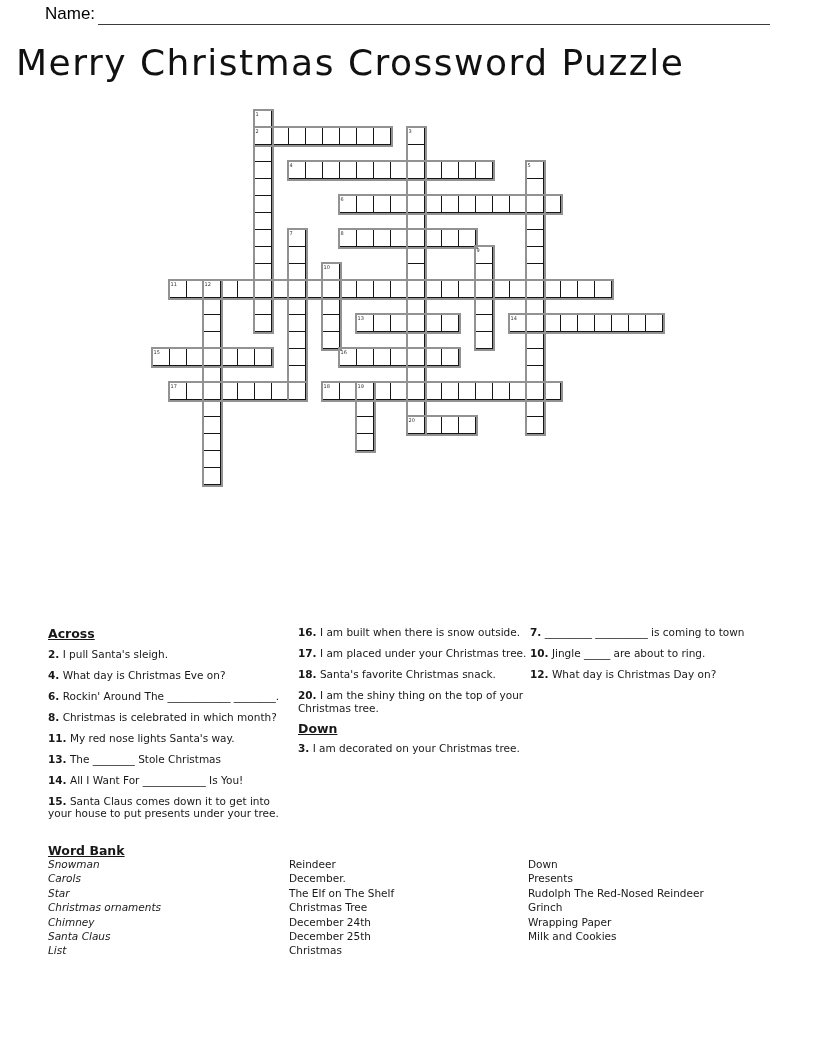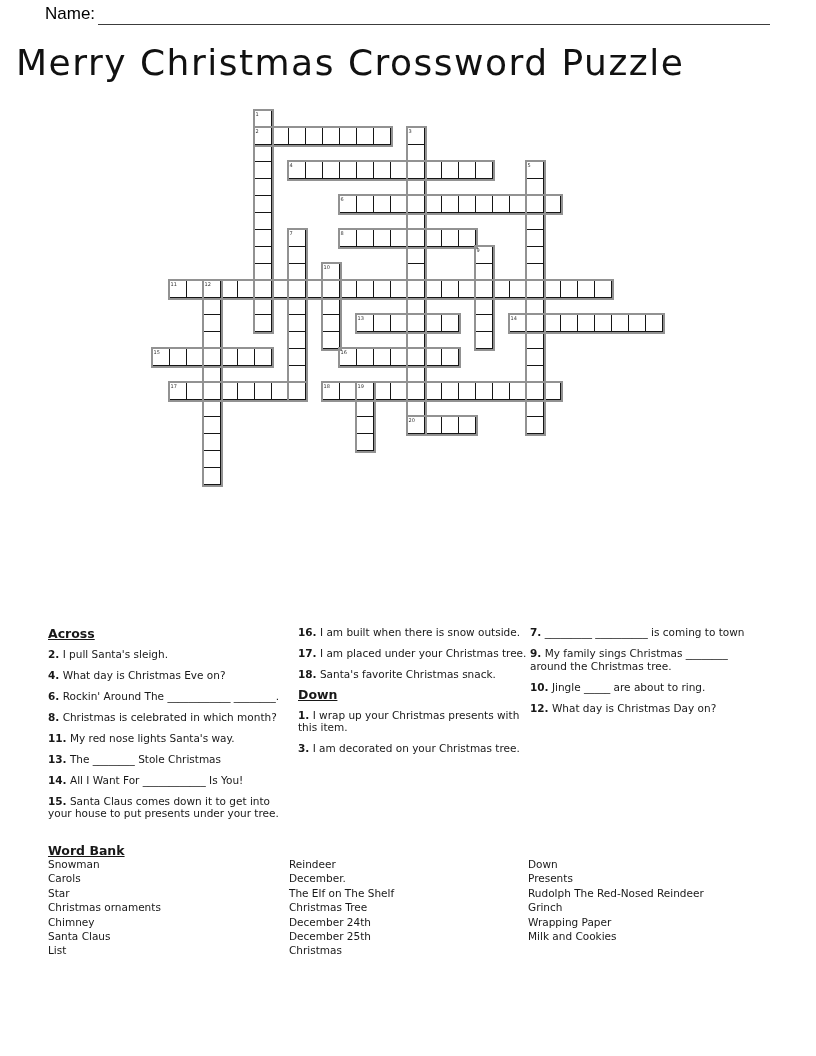--- a/index.html
+++ b/index.html
@@ -267,34 +267,33 @@
         <div class="clue"><span class="clue-num">8.</span><span> Christmas is celebrated in which month?</span></div>
         <div class="clue"><span class="clue-num">11.</span><span> My red nose lights Santa's way.</span></div>
         <div class="clue"><span class="clue-num">13.</span><span> The ________ Stole Christmas</span></div>
         <div class="clue"><span class="clue-num">14.</span><span> All I Want For ____________ Is You!</span></div>
         <div class="clue"><span class="clue-num">15.</span><span> Santa Claus comes down it to get into your house to put presents under your tree.</span></div>
       </div>
       <div class="clue-col" style="left: 289px; width: 234px; margin-left: 9px;">
         <div class="clue"><span class="clue-num">16.</span><span> I am built when there is snow outside.</span></div>
         <div class="clue"><span class="clue-num">17.</span><span> I am placed under your Christmas tree.</span></div>
         <div class="clue"><span class="clue-num">18.</span><span> Santa's favorite Christmas snack.</span></div>
+        <div class="clue"><span class="clue-num">20.</span><span> I am the shiny thing on the top of your Christmas tree.</span></div>
         <div class="clue-header">Down</div>
-        <div class="clue"><span class="clue-num">1.</span><span> I wrap up your Christmas presents with this item.</span></div>
         <div class="clue"><span class="clue-num">3.</span><span> I am decorated on your Christmas tree.</span></div>
       </div>
       <div class="clue-col" style="left: 530px; width: 225px;">
         <div class="clue"><span class="clue-num">7.</span><span> _________ __________ is coming to town</span></div>
-        <div class="clue"><span class="clue-num">9.</span><span> My family sings Christmas ________ around the Christmas tree.</span></div>
         <div class="clue"><span class="clue-num">10.</span><span> Jingle _____ are about to ring.</span></div>
         <div class="clue"><span class="clue-num">12.</span><span> What day is Christmas Day on?</span></div>
       </div>
     </div>
   <div class="wb-header">Word Bank</div>
   <div id="wordbank">
-      <div class="wb-col" style="left: 48px;">
+      <div class="wb-col" style="left: 48px; font-style: italic;">
         <div>Snowman</div>
         <div>Carols</div>
         <div>Star</div>
         <div>Christmas ornaments</div>
         <div>Chimney</div>
         <div>Santa Claus</div>
         <div>List</div>
       </div>
       <div class="wb-col" style="left: 289px;">
         <div>Reindeer</div>

